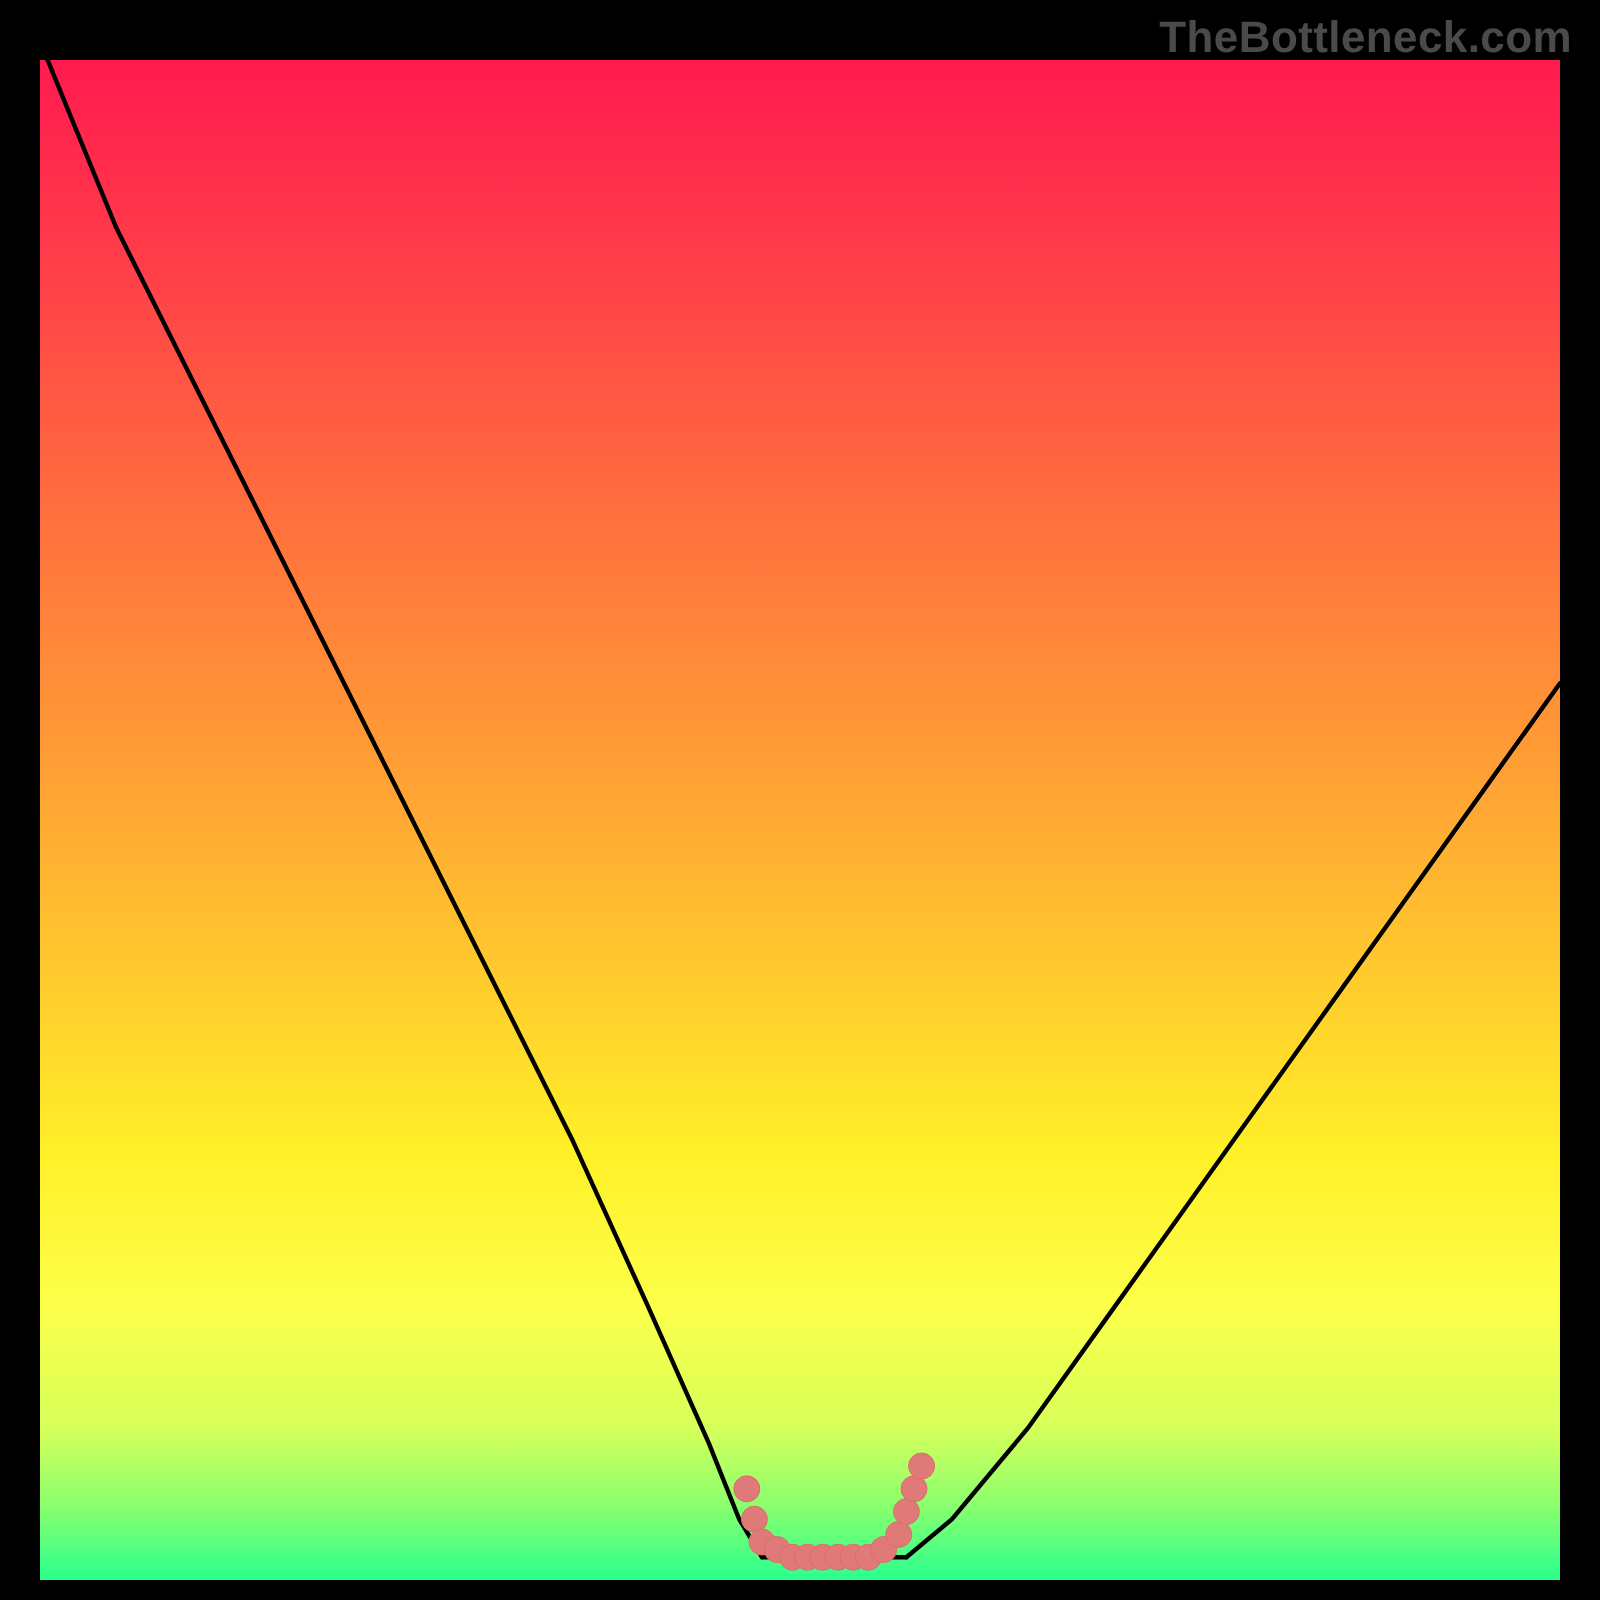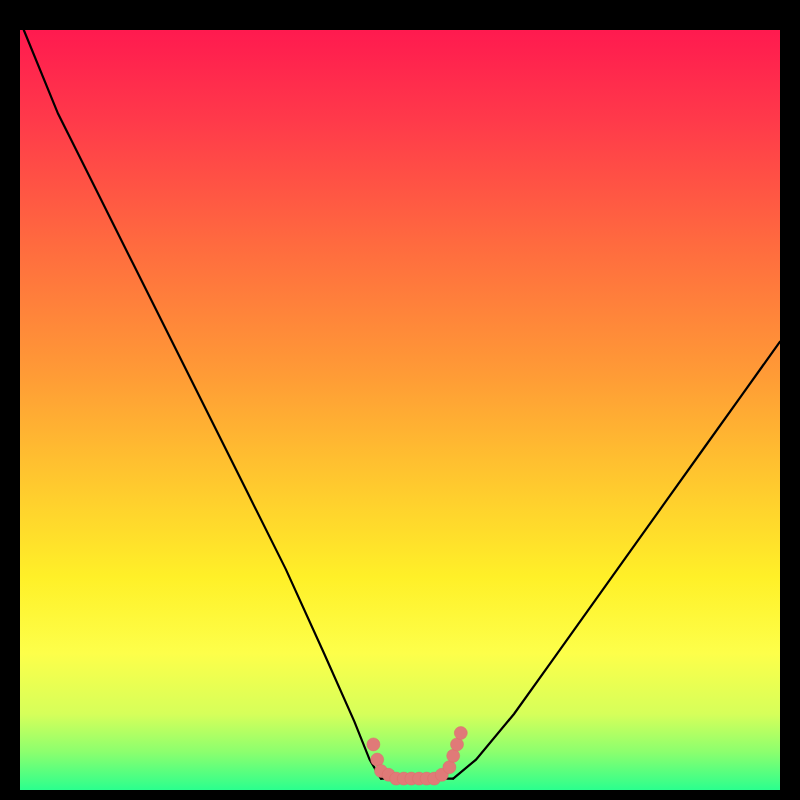--- a/index.html
+++ b/index.html
@@ -42,20 +42,21 @@
   .dot {
     fill: #e07a78;
     stroke: #dd6c6a;
     stroke-width: 0.5;
   }
 </style>
 </head>
 <body>
 
 <div class="frame">
+  <div class="watermark">TheBottleneck.com</div>
   <div class="plot-area">
     <svg viewBox="0 0 760 760">
       <defs>
         <linearGradient id="bg-grad" x1="0" y1="0" x2="0" y2="1">
             <stop offset="0%" stop-color="#ff1a4f"></stop>
             <stop offset="12%" stop-color="#ff3a4a"></stop>
             <stop offset="28%" stop-color="#ff6a3f"></stop>
             <stop offset="45%" stop-color="#ff9a36"></stop>
             <stop offset="60%" stop-color="#ffca2e"></stop>
             <stop offset="72%" stop-color="#fff028"></stop>

